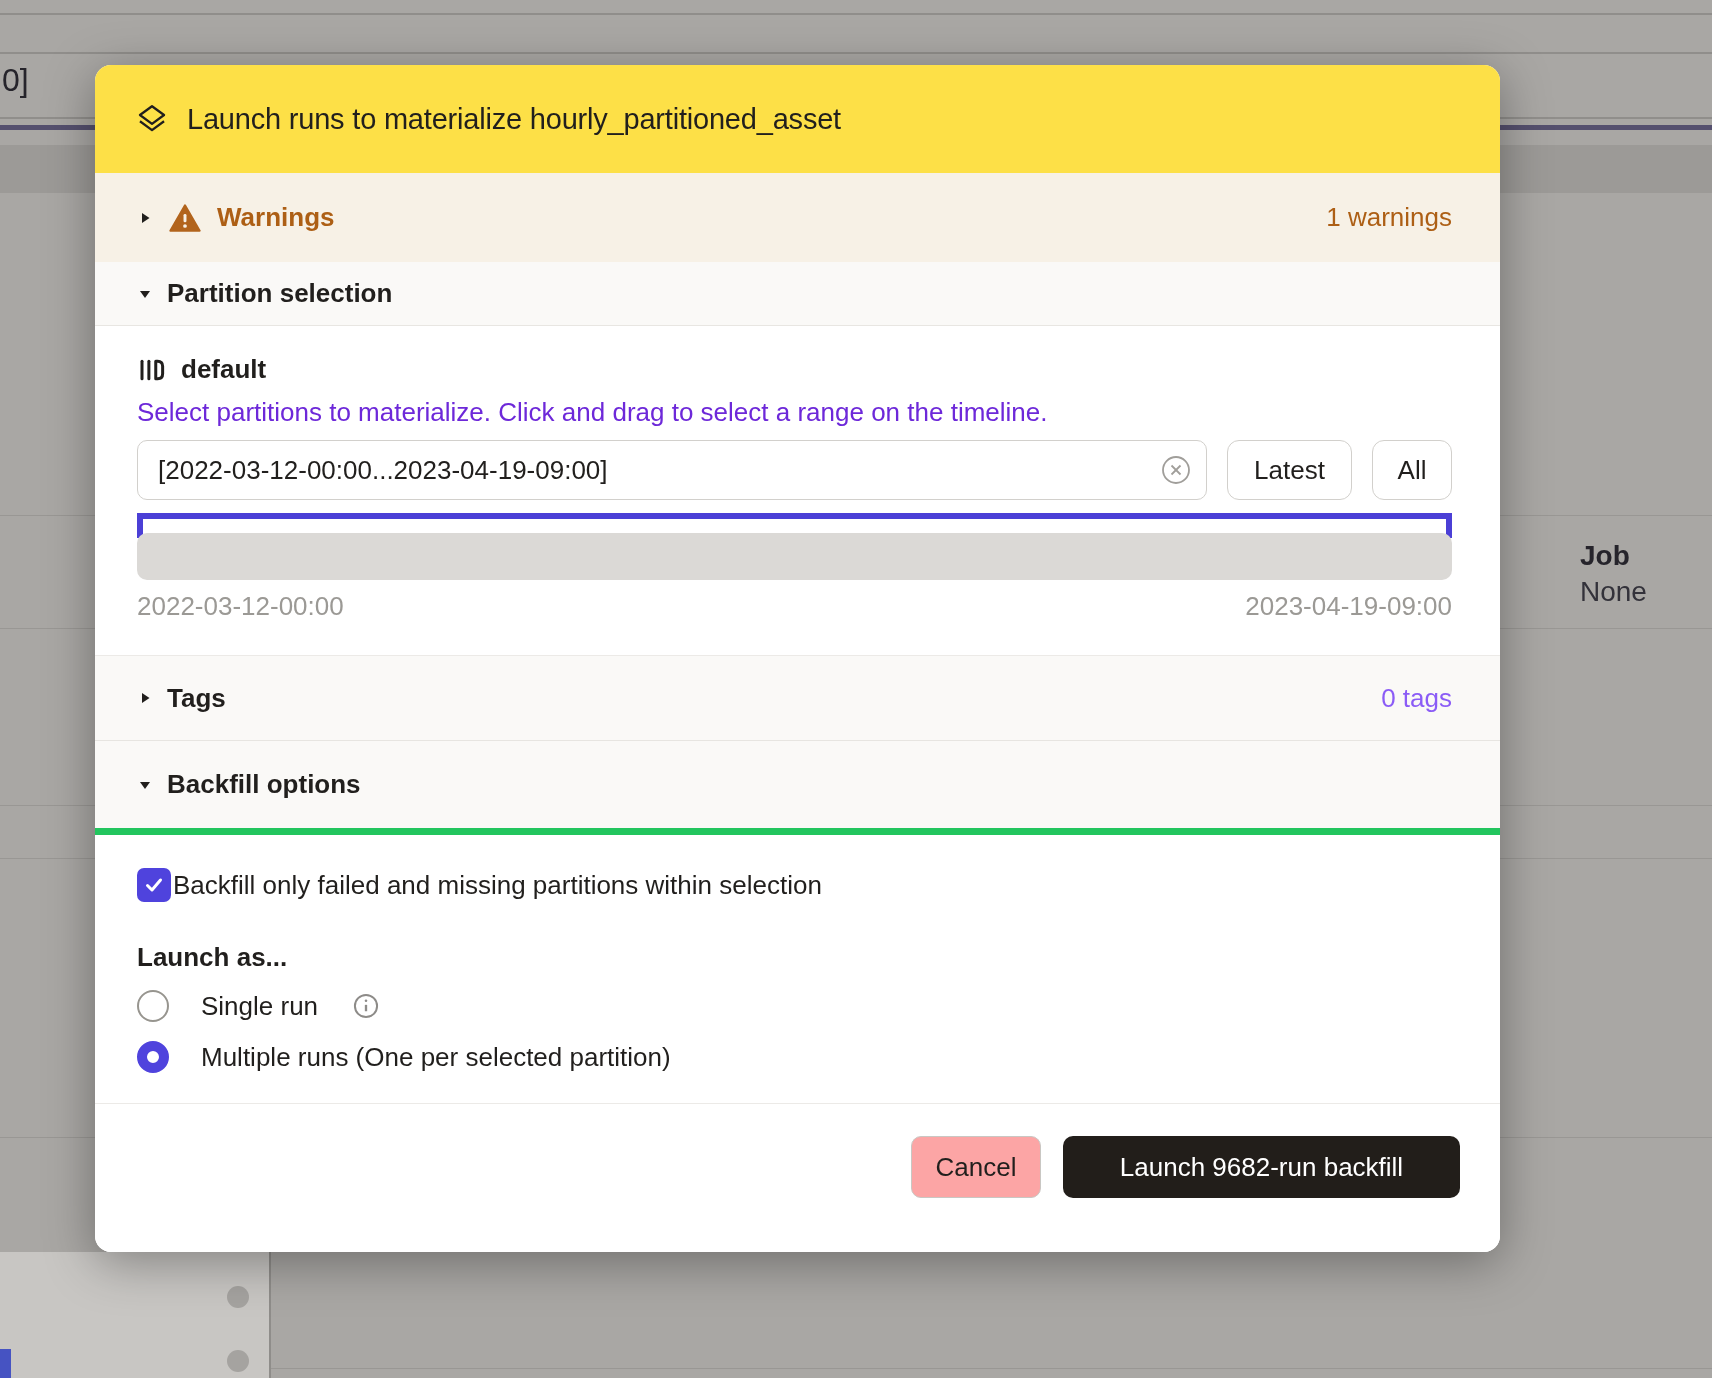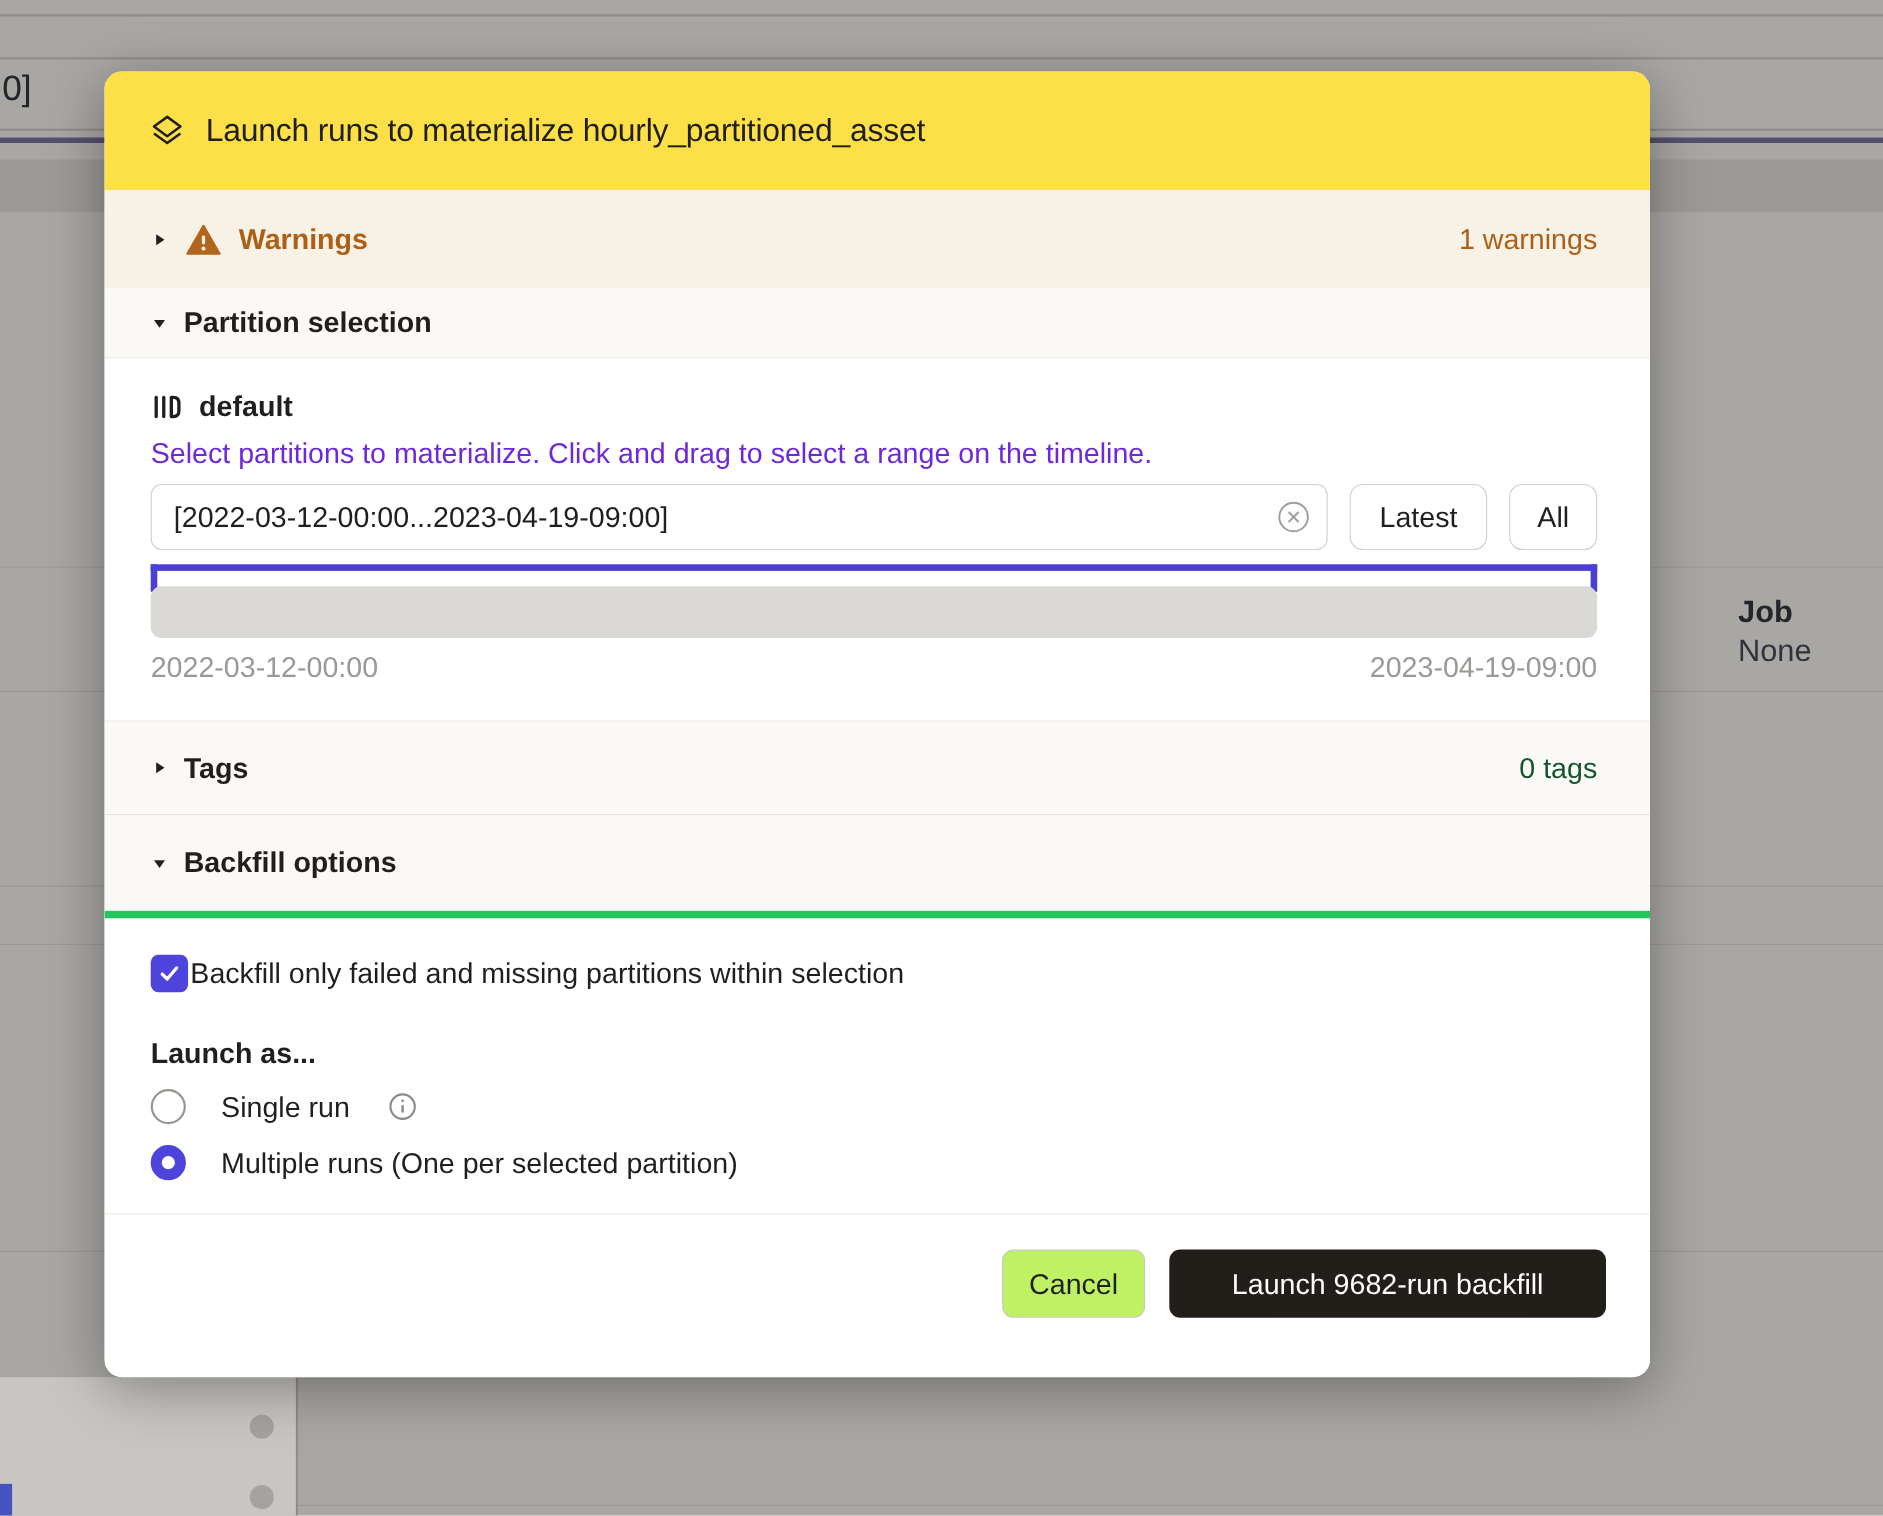--- a/index.html
+++ b/index.html
@@ -32,21 +32,21 @@
   }
   .modal-header { height:108px; flex:0 0 auto; display:flex; align-items:center;
     padding:0 48px 0 40px; gap:18px; background:#fde047; }
   .modal-title { font-size:29px; font-weight:500; color:#211f1d; letter-spacing:-0.2px; }
 
   .band { flex:0 0 auto; display:flex; align-items:center; padding:0 48px 0 42px; cursor:pointer; }
   .band-warnings { height:89px; background:#f7f1e6; }
   .warn-label { margin-left:16px; font-size:26px; font-weight:700; color:#ad5f15; }
   .count { margin-left:auto; font-size:26px; }
   .warn-count { color:#ad5f15; }
-  .tags-count { color:#14532d;text-align:right; }
+  .tags-count { color:#8b5cf6;text-align:right; }
   .band-section { background:#faf9f7; }
   .band-partition { height:64px; border-bottom:1px solid #e8e6e2; }
   .band-tags { height:85px; border-top:1px solid #eceae7; }
   .band-backfill { height:95px; border-top:1px solid #e7e5e1; border-bottom:7px solid #22c55e; }
   .section-label { margin-left:14px; font-size:26px; font-weight:700; color:#211f1d; }
 
   .partition-content { flex:0 0 auto; height:329px; padding:28px 48px 0 42px; background:#fff; }
   .default-row { display:flex; align-items:center; gap:14px; }
   .default-name { font-size:26px; font-weight:700; }
   .desc { margin-top:12px; font-size:26px; color:#6d28d9; }
@@ -80,21 +80,21 @@
   .launch-as { margin-top:40px; font-size:26px; font-weight:700; }
   .radio-row { margin-top:15px; display:flex; align-items:center; gap:32px; cursor:pointer; height:36px; }
   .radio { width:32px; height:32px; border-radius:50%; background:#fff; flex:0 0 auto; }
   .radio-off { border:2.5px solid #97958f; }
   .radio-on { border:10.5px solid #4f43dd; }
   .info-wrap { margin-left:2px; display:flex; align-items:center; }
 
   .footer { flex:1 1 auto; border-top:1px solid #eceae7; display:flex; justify-content:flex-end;
     align-items:flex-start; padding:32px 40px 0 0; gap:22px; background:#fff; }
   .btn-cancel { width:130px; height:62px; border:1px solid #c9c7c3; border-radius:10px;
-    background:#bef264; font-size:26px; color:#211f1d; cursor:pointer;
+    background:#fca5a5; font-size:26px; color:#211f1d; cursor:pointer;
     font-family:"Liberation Sans", sans-serif; }
   .btn-launch { min-width:397px; height:62px; border:none; border-radius:10px;
     background:#221e1a; color:#fff; font-size:26px; padding:0 30px; cursor:pointer;
     font-family:"Liberation Sans", sans-serif; }
 </style>
 </head>
 <body>
 
 <div class="screen">
 

